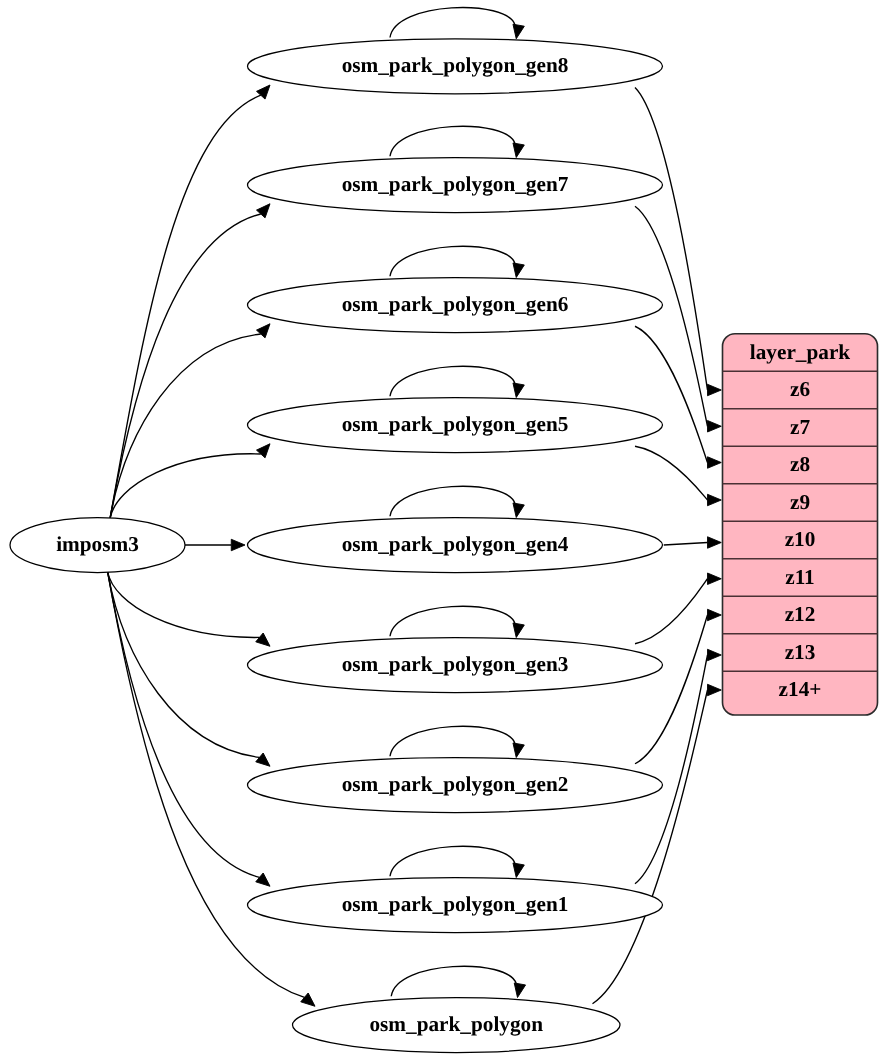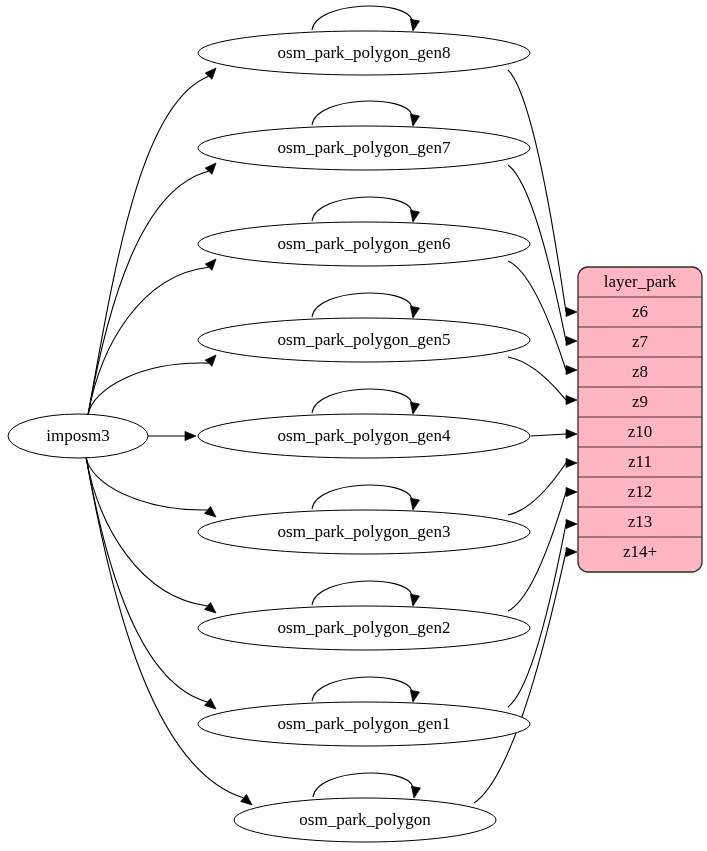--- a/index.html
+++ b/index.html
@@ -10,20 +10,21 @@
   body {
     width: 707px;
     height: 851px;
     overflow: hidden;
     font-family: "Liberation Serif", "DejaVu Serif", serif;
   }
   #graph-root {
     position: relative;
     width: 643px;
     height: 851px;
+    font-weight: bold;
   }
   svg#diagram {
     display: block;
     width: 707px;
     height: 851px;
   }
   .node-ellipse {
     fill: #ffffff;
     stroke: #000000;
     stroke-width: 1;

